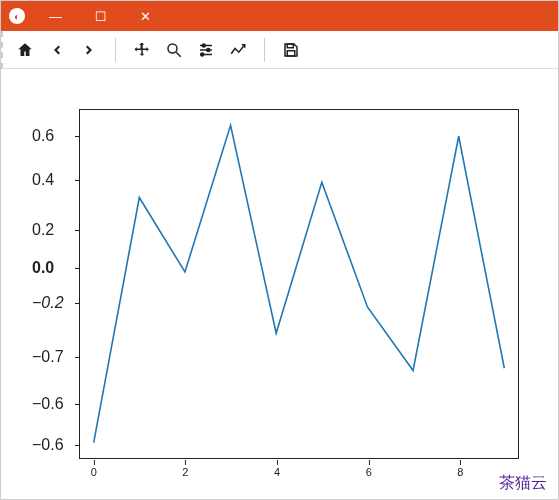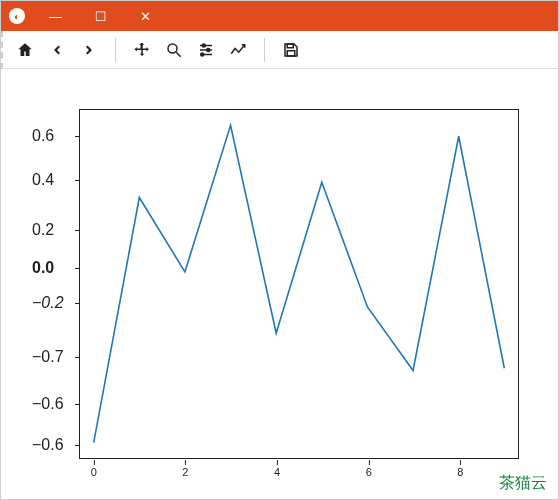--- a/index.html
+++ b/index.html
@@ -112,21 +112,21 @@
     left:50%; top:-6px;
     width:1px; height:5px;
     background:#222;
   }
   svg.line { position:absolute; left:0; top:0; width:100%; height:100%; overflow:visible;}
   .watermark {
     position: absolute;
     right: 12px;
     bottom: 6px;
     font-size: 16px;
-    color: #15803d;
+    color: #4c1d95;
     font-family: "Microsoft YaHei", sans-serif;
   }
 </style>
 </head>
 <body>
 
 <div class="window">
 
   <div class="titlebar">
     <span class="app-icon">◐</span>

